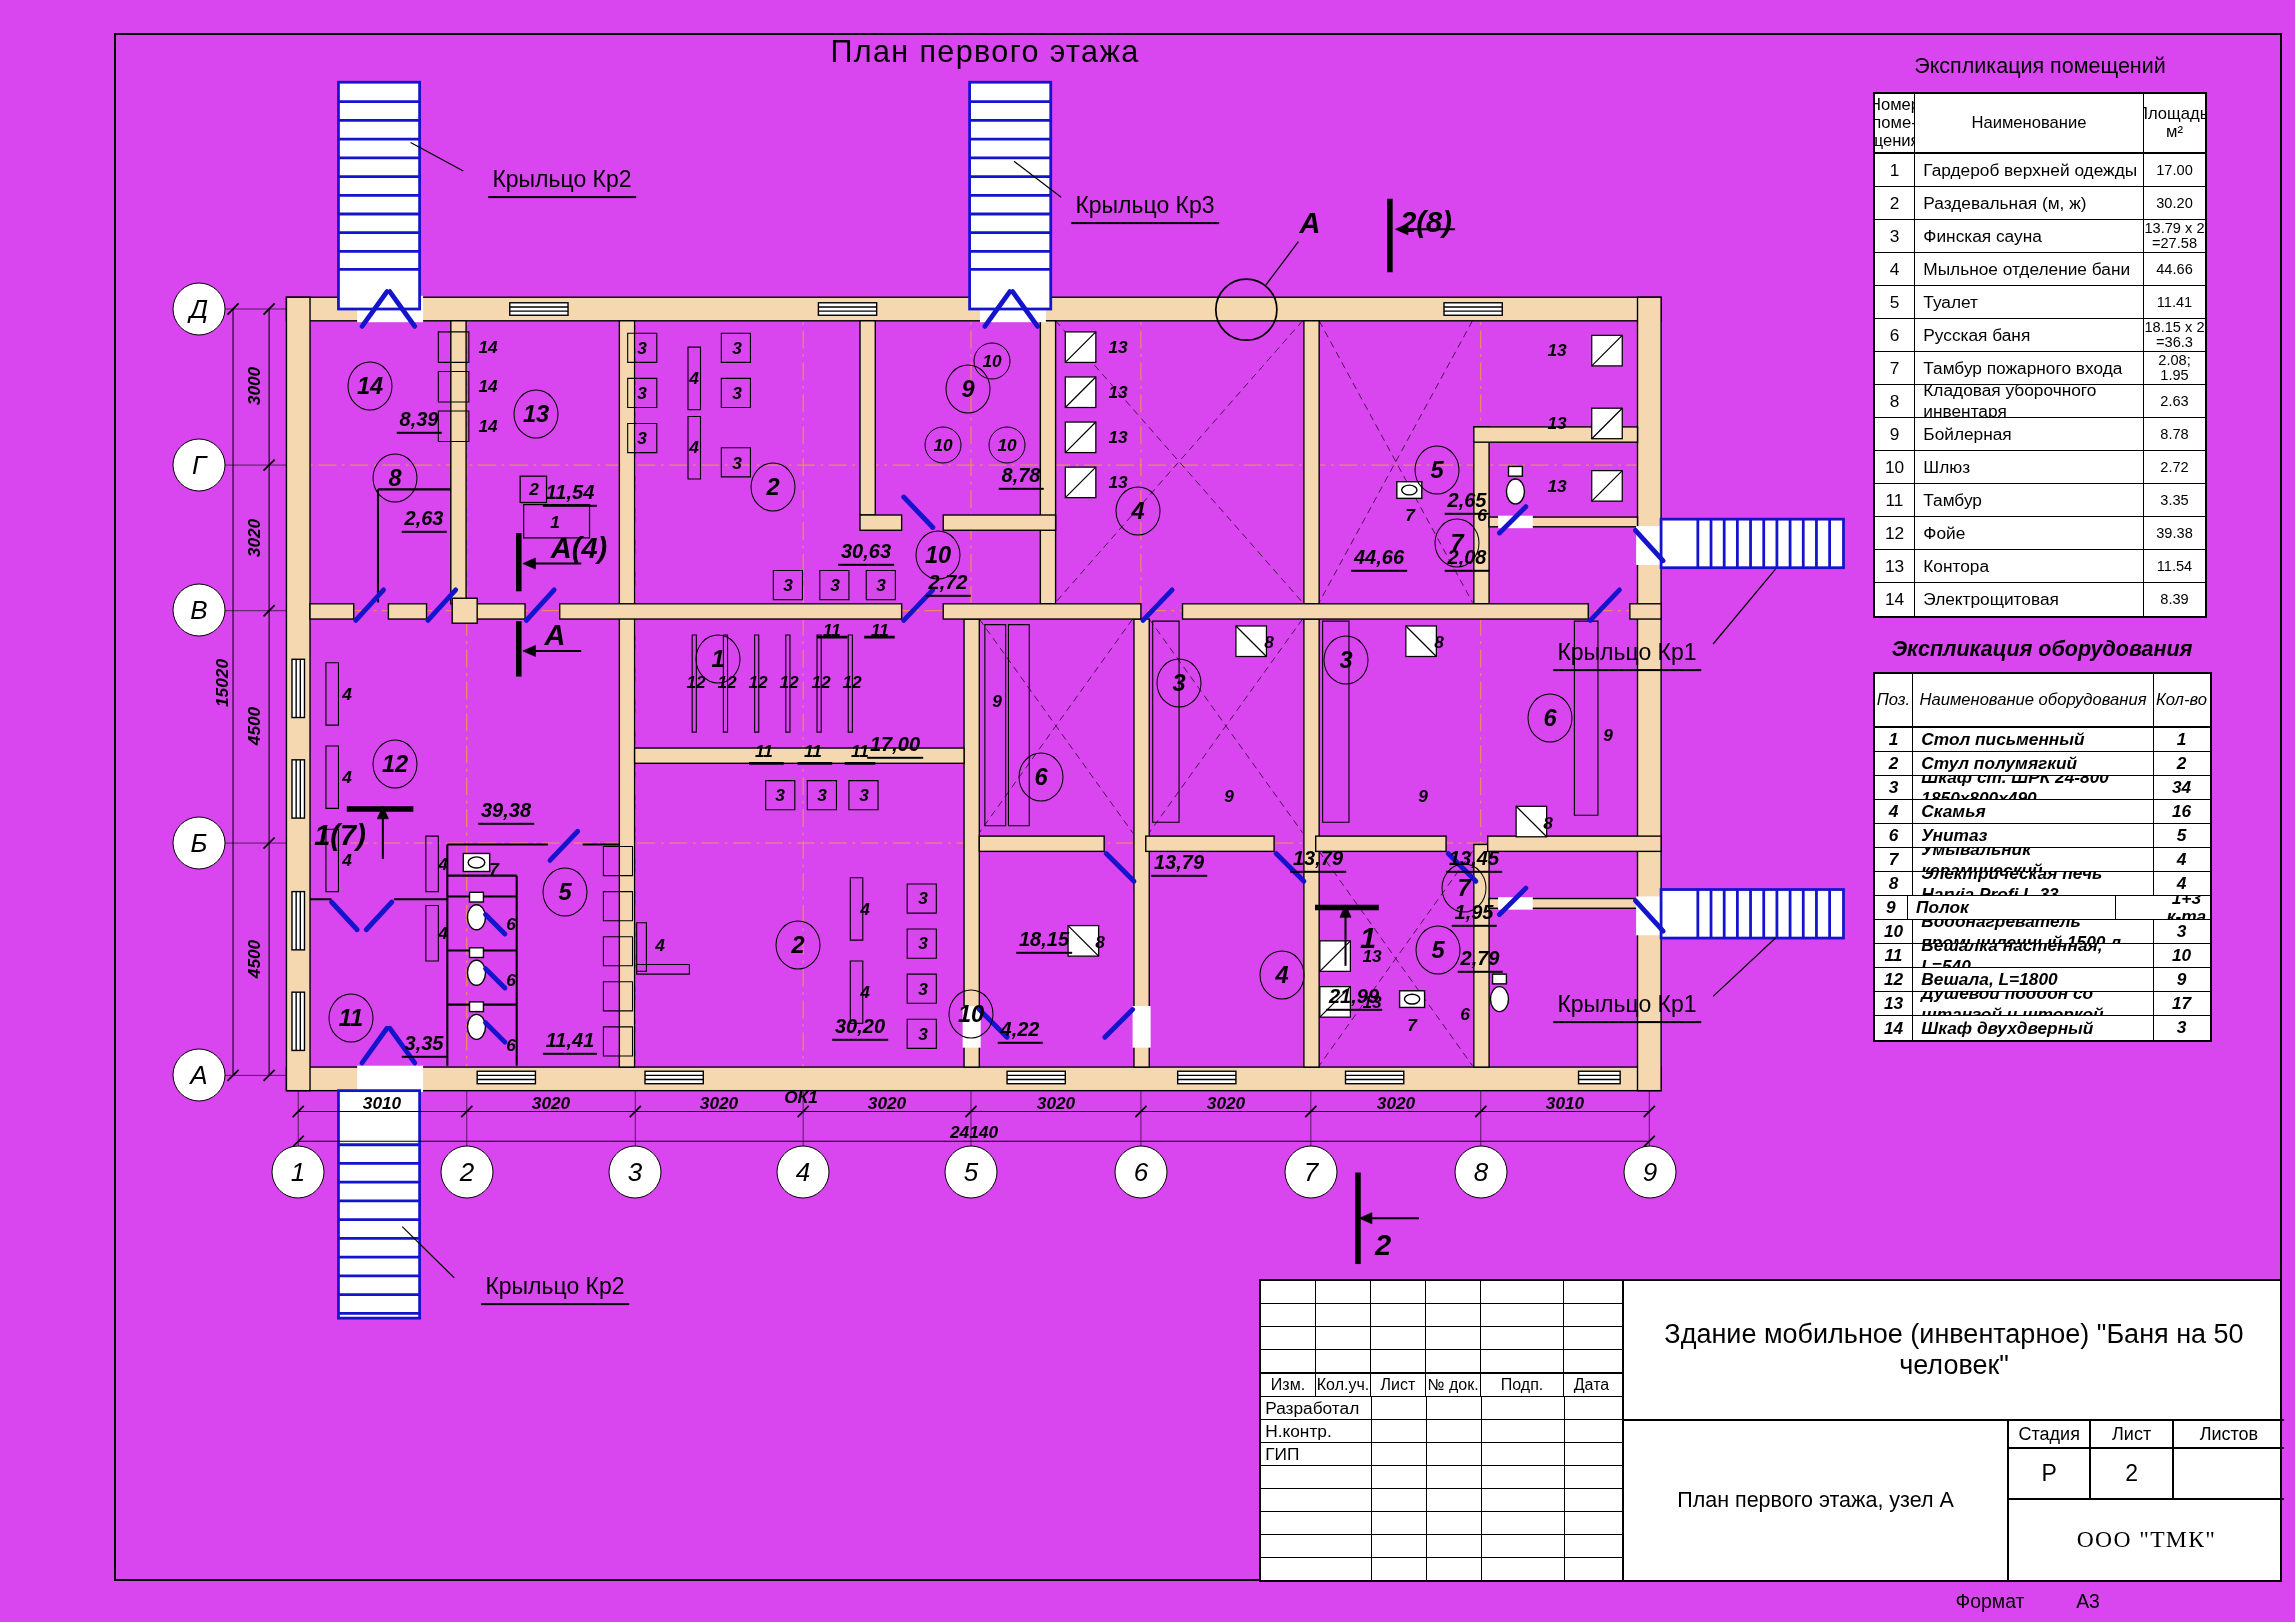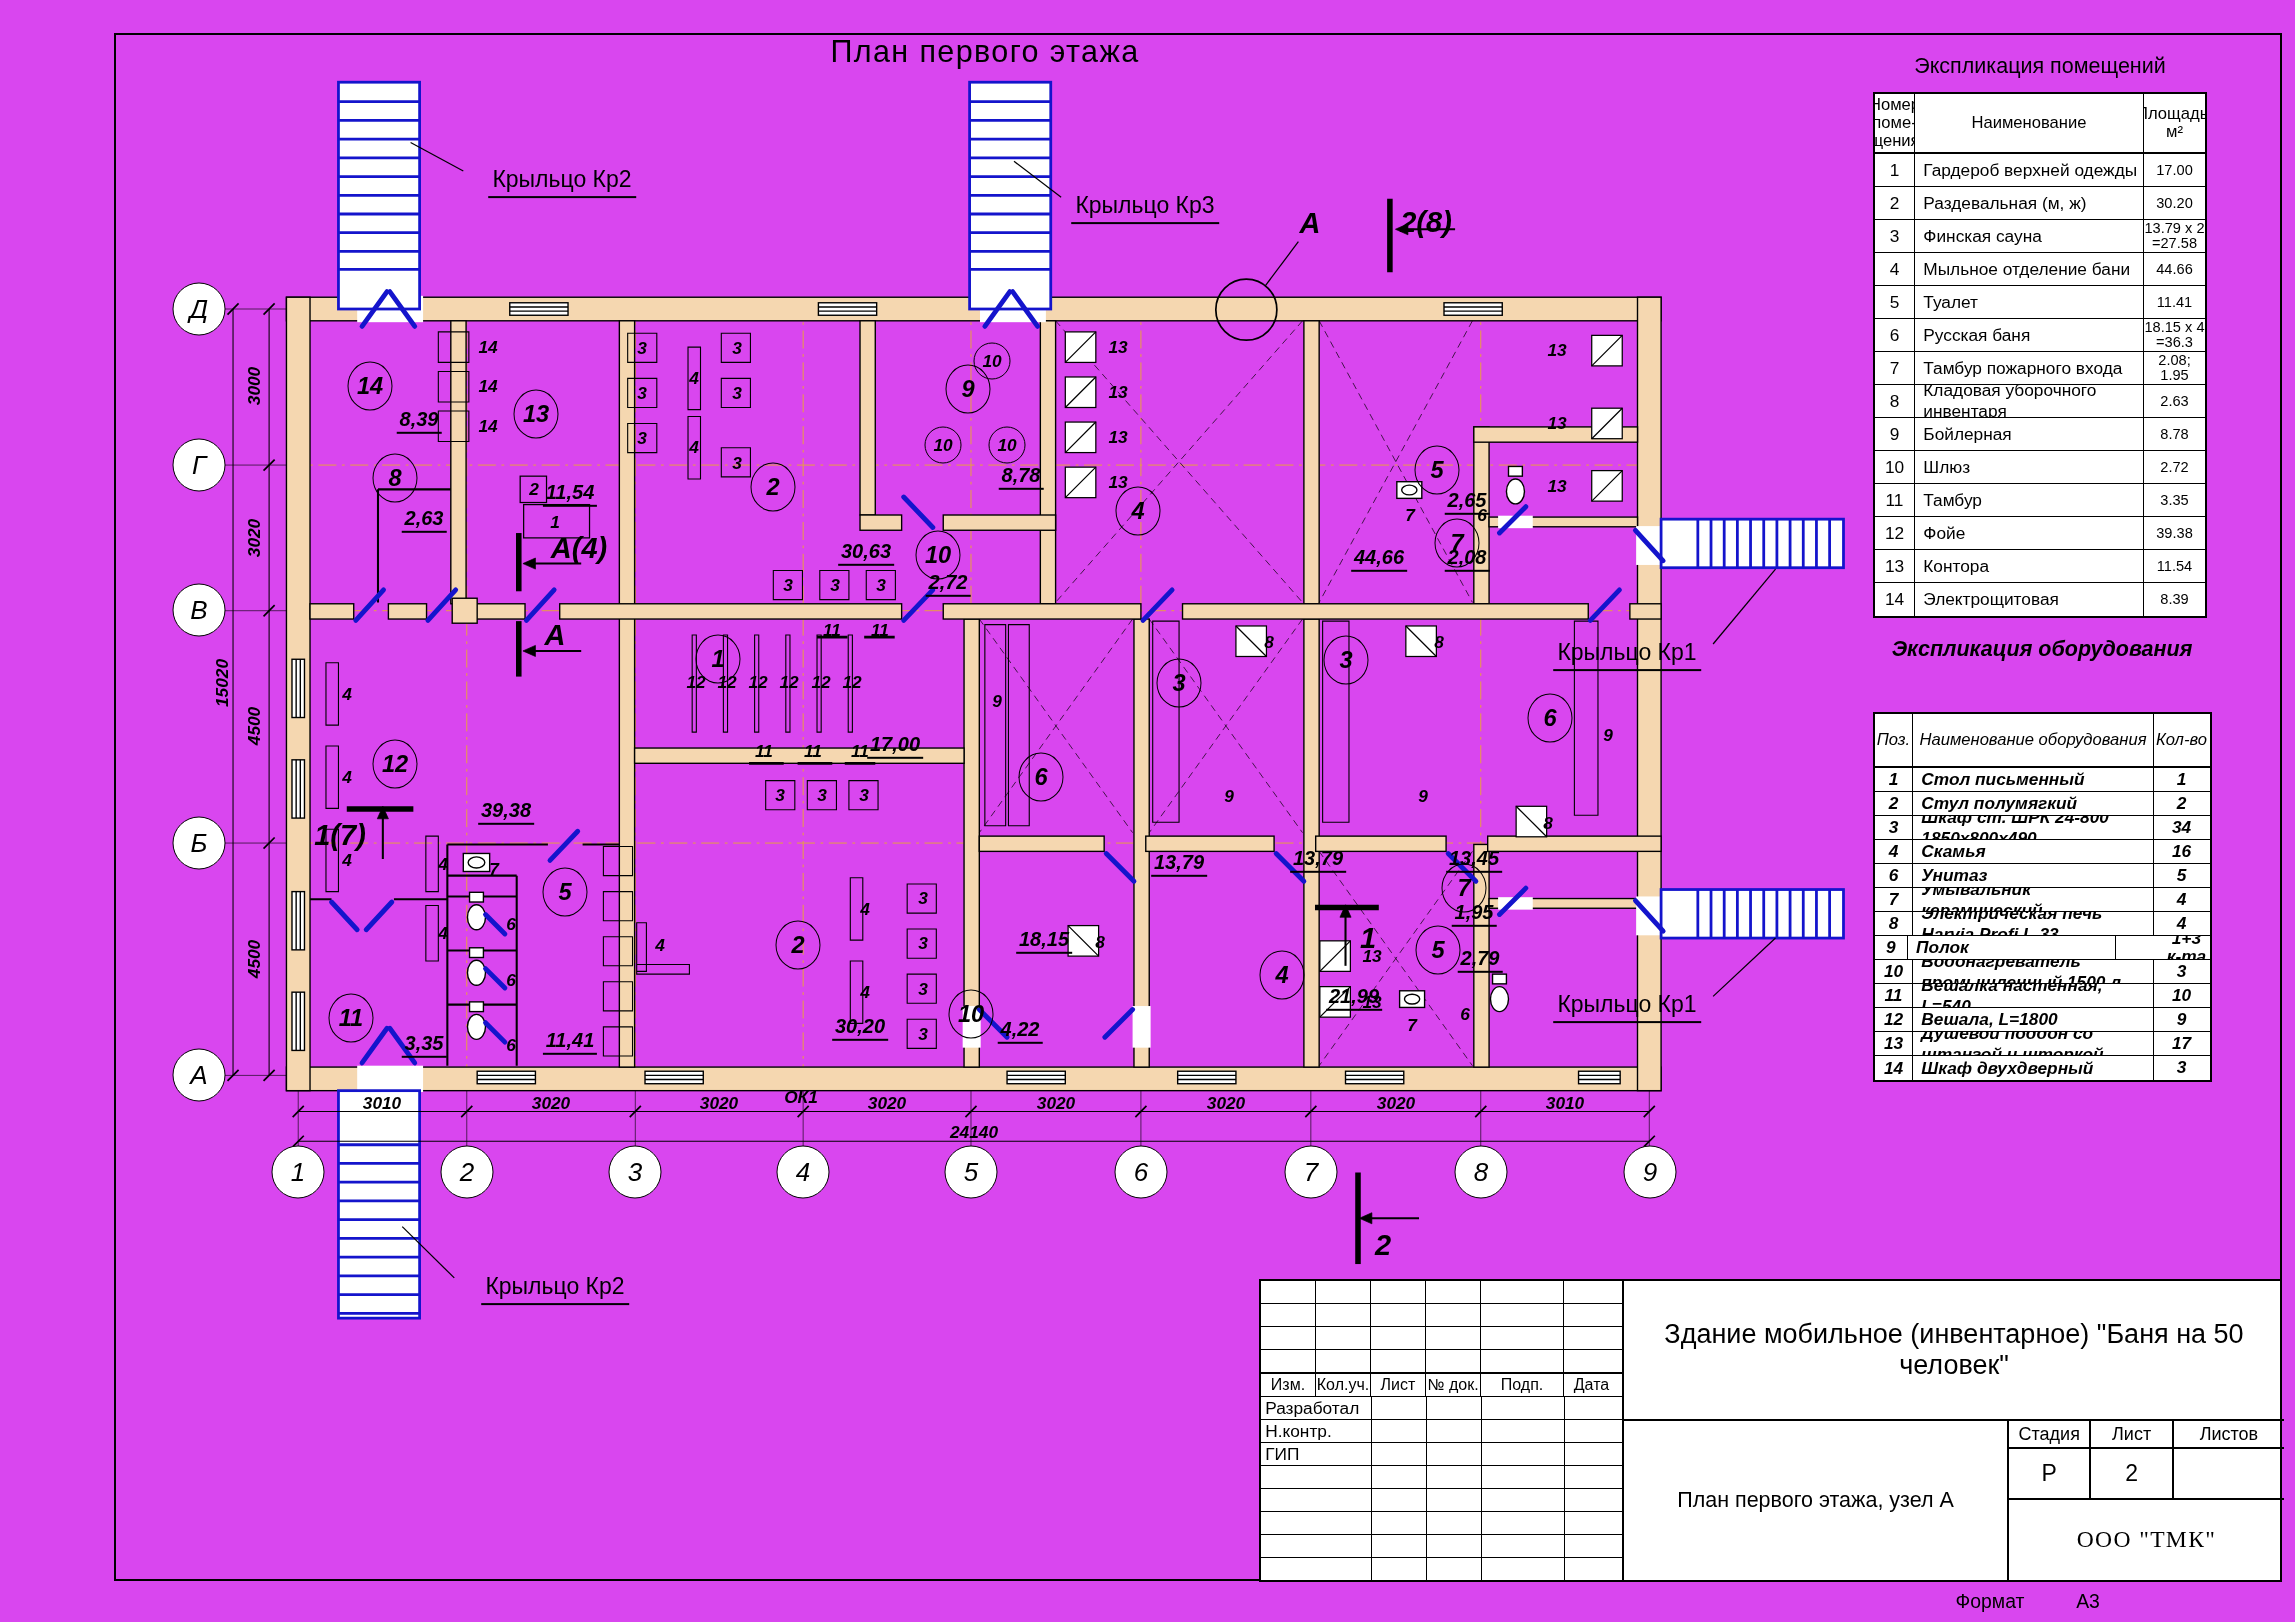--- a/index.html
+++ b/index.html
@@ -669,21 +669,21 @@
           <div class="tcell c2" style="width: 61px;">44.66</div>
         </div>
         <div class="trow" style="height: 33px;">
           <div class="tcell c0" style="width: 40px;">5</div>
           <div class="tcell c1" style="width: 229px;">Туалет</div>
           <div class="tcell c2" style="width: 61px;">11.41</div>
         </div>
         <div class="trow" style="height: 33px;">
           <div class="tcell c0" style="width: 40px;">6</div>
           <div class="tcell c1" style="width: 229px;">Русская баня</div>
-          <div class="tcell c2" style="width: 61px;">18.15 х 4 =36.3</div>
+          <div class="tcell c2" style="width: 61px;">18.15 х 2 =36.3</div>
         </div>
         <div class="trow" style="height: 33px;">
           <div class="tcell c0" style="width: 40px;">7</div>
           <div class="tcell c1" style="width: 229px;">Тамбур пожарного входа</div>
           <div class="tcell c2" style="width: 61px;">2.08; 1.95</div>
         </div>
         <div class="trow" style="height: 33px;">
           <div class="tcell c0" style="width: 40px;">8</div>
           <div class="tcell c1" style="width: 229px;">Кладовая уборочного инвентаря</div>
           <div class="tcell c2" style="width: 61px;">2.63</div>
@@ -715,21 +715,21 @@
         </div>
         <div class="trow" style="height: 33px;">
           <div class="tcell c0" style="width: 40px;">14</div>
           <div class="tcell c1" style="width: 229px;">Электрощитовая</div>
           <div class="tcell c2" style="width: 61px;">8.39</div>
         </div>
       </div>
   </div>
 
   <div class="xtitle it" style="left:2042px;top:649px;">Экспликация оборудования</div>
-  <div class="xtable" id="equipment-table" style="left:1873px;top:712px;width:339px;">
+  <div class="xtable" id="equipment-table" style="left:1873px;top:672px;width:339px;">
     <div class="thead" style="height:54px;font-style:italic;">
       <div class="tcell" style="width:38px;">Поз.</div>
       <div class="tcell" style="width:241px;">Наименование оборудования</div>
       <div class="tcell" style="width:55px;">Кол-во</div>
     </div>
     <div class="tbody">
         <div class="trow" style="height: 24px;">
           <div class="tcell c0" style="width: 38px;">1</div>
           <div class="tcell c1" style="width: 241px;">Стол письменный</div>
           <div class="tcell c2" style="width: 55px;">1</div>

